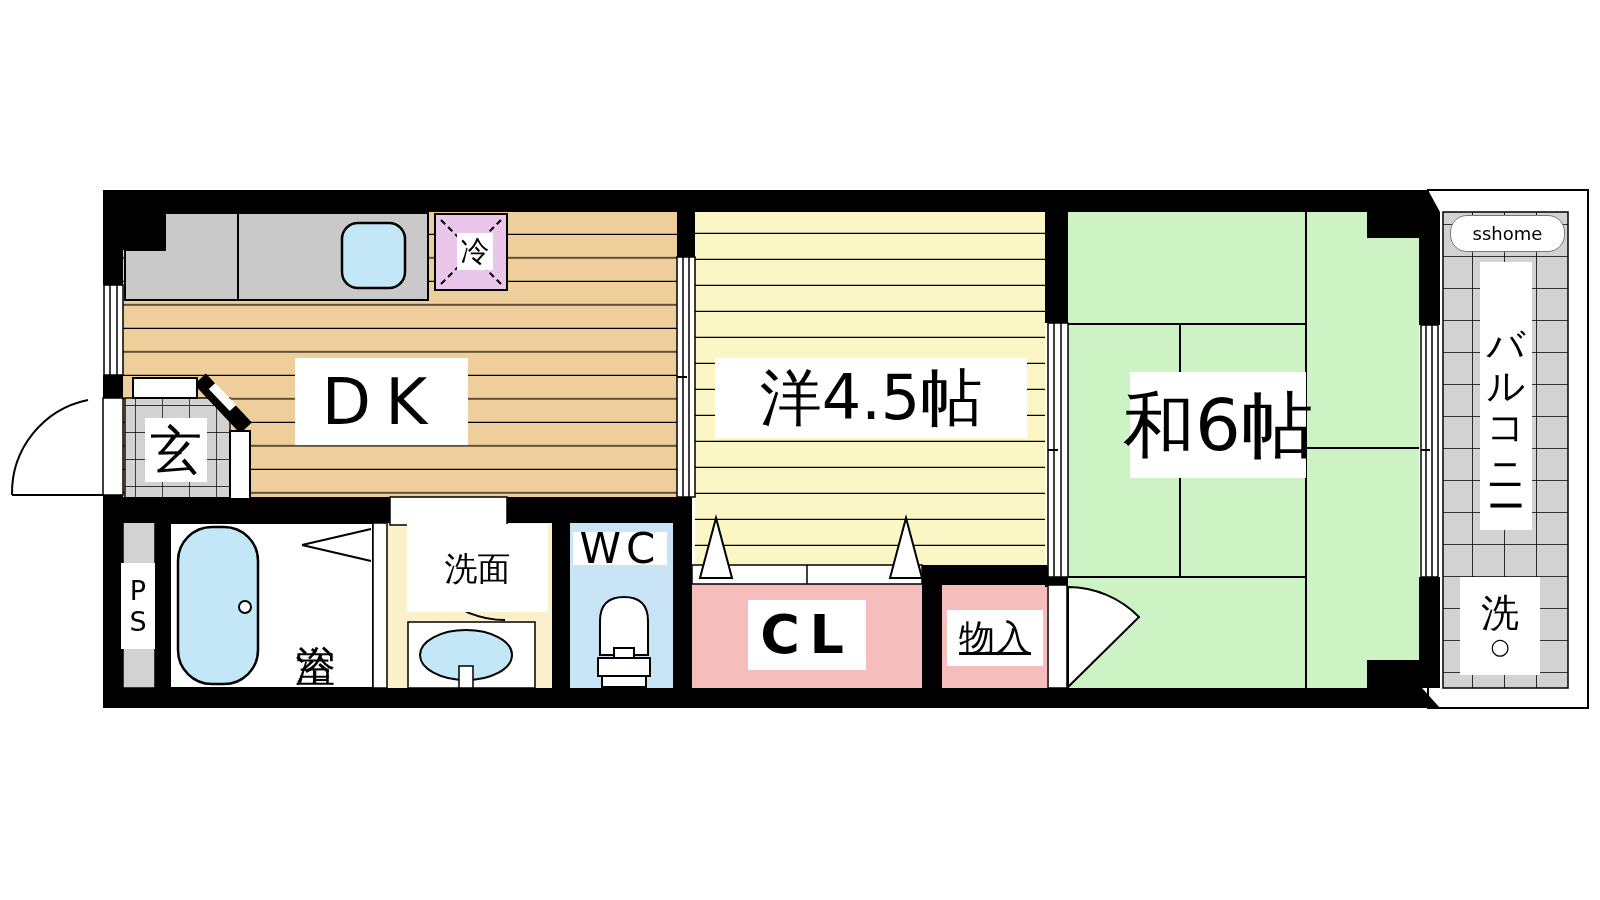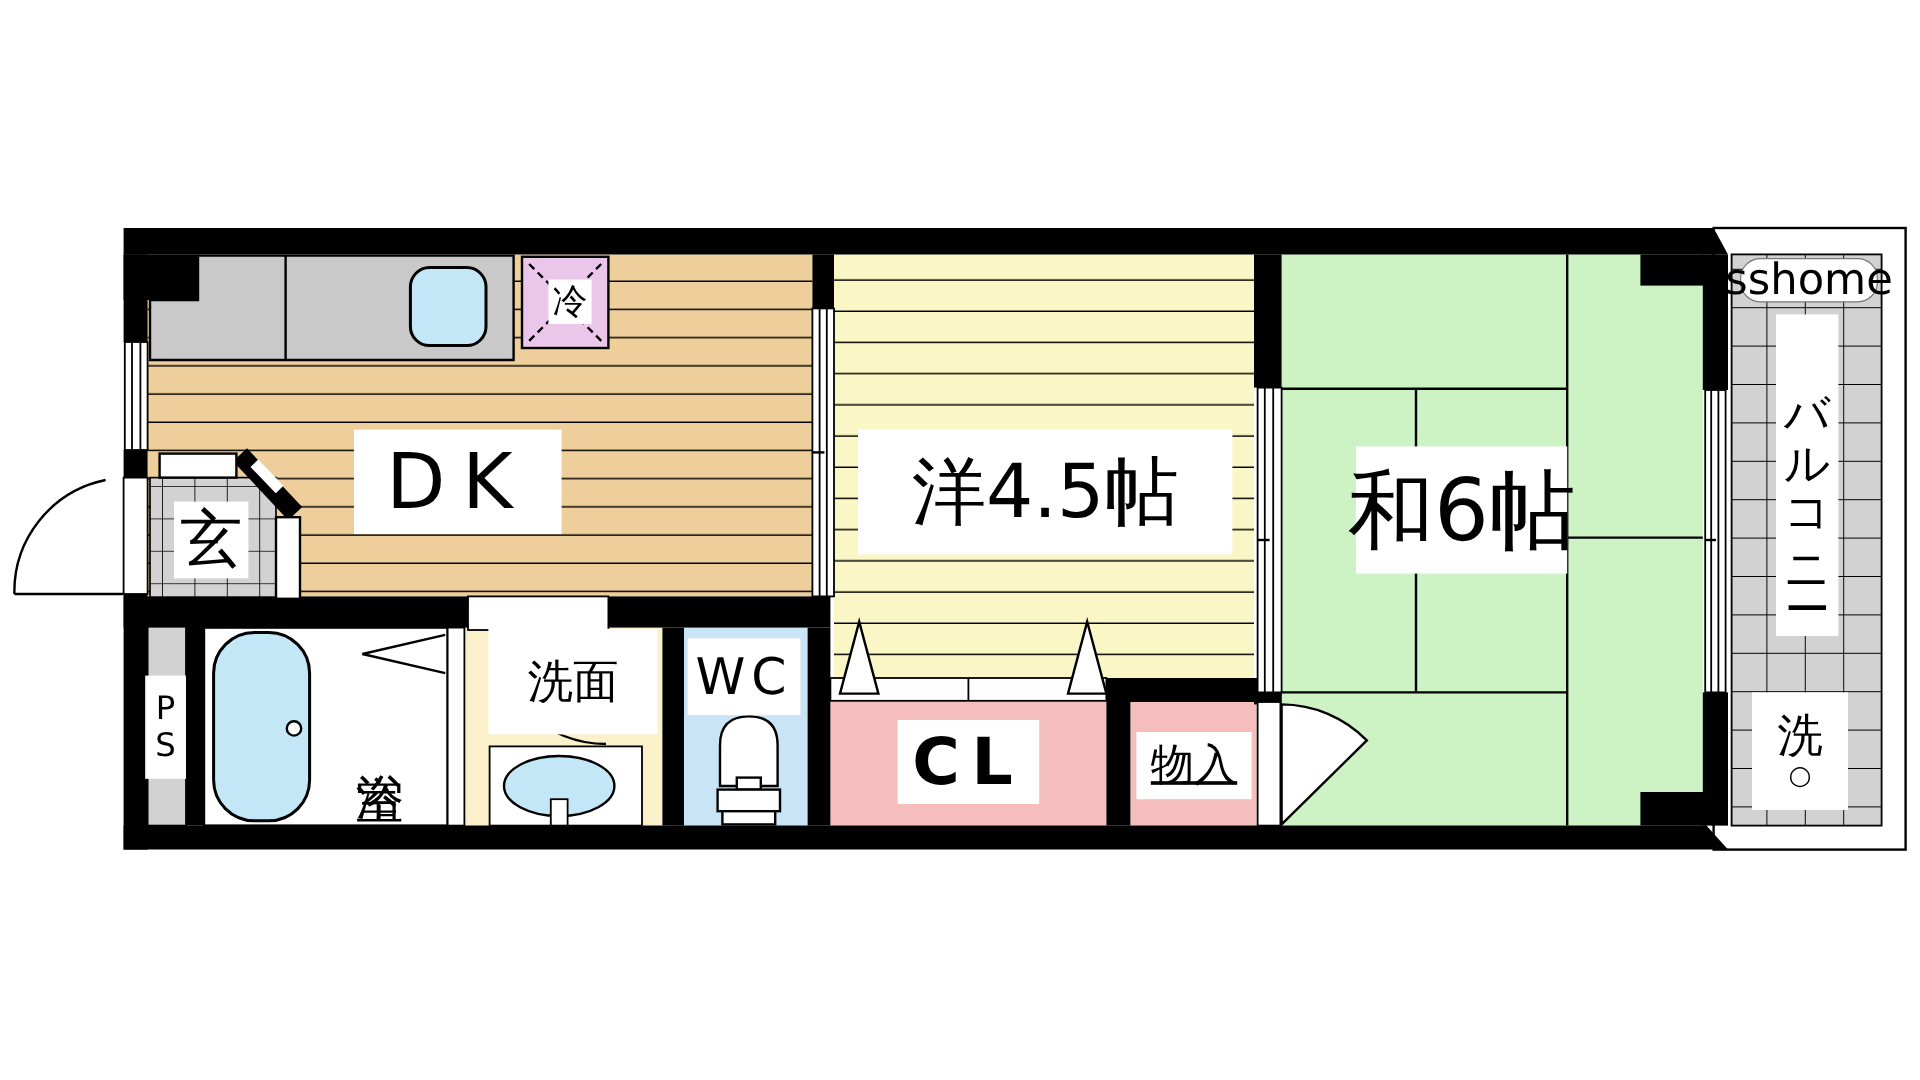--- a/index.html
+++ b/index.html
@@ -200,30 +200,30 @@
       <g>
         <path d="M600,655 L600,621 Q600,597 624,597 Q648,597 648,621 L648,655 Z" class="f-white s2"></path>
         <rect x="614" y="648" width="20" height="10" class="f-white s2"></rect>
         <rect x="598" y="658" width="52" height="18" class="f-white s2"></rect>
         <rect x="602" y="676" width="44" height="11" class="f-white s2"></rect>
       </g>
     </g>
   </svg>
 
   <div class="lbl" style="left:295px;top:358px;width:173px;height:87px;font-size:64px;letter-spacing:.22em;">DK</div>
-  <div class="lbl" style="left:715px;top:358px;width:312px;height:104px;font-size:62px;">洋4.5帖</div>
+  <div class="lbl" style="left:715px;top:358px;width:312px;height:80px;font-size:62px;">洋4.5帖</div>
   <div class="lbl" style="left:1130px;top:372px;width:176px;height:106px;font-size:72px;">和6帖</div>
   <div class="lbl" style="left:145px;top:418px;width:62px;height:64px;font-size:52px;">玄</div>
   <div class="lbl vert" style="left:121px;top:563px;width:34px;height:86px;font-size:27px;">PS</div>
   <div class="lbl vert" style="left:290px;top:560px;width:52px;height:106px;font-size:40px;">浴室</div>
-  <div class="lbl" style="left:407px;top:524px;width:141px;height:88px;font-size:38px;">洗面</div>
-  <div class="lbl" style="left:573px;top:532px;width:94px;height:64px;font-size:42px;letter-spacing:.12em;">WC</div>
+  <div class="lbl" style="left:407px;top:524px;width:141px;height:88px;font-size:33px;">洗面</div>
+  <div class="lbl" style="left:573px;top:532px;width:94px;height:33px;font-size:42px;letter-spacing:.12em;">WC</div>
   <div class="lbl" style="left:748px;top:600px;width:118px;height:70px;font-size:54px;letter-spacing:.18em;font-weight:bold;">CL</div>
   <div class="lbl" style="left:947px;top:610px;width:96px;height:56px;font-size:36px;text-decoration:underline;">物入</div>
   <div class="lbl vertm" style="left:1480px;top:262px;width:52px;height:268px;font-size:38px;letter-spacing:.08em;">バルコニー</div>
   <div class="lbl" style="left:457px;top:233px;width:36px;height:37px;font-size:29px;">冷</div>
   <div class="lbl col" style="left:1460px;top:577px;width:80px;height:98px;">
     <span style="font-size:38px;">洗</span>
     <span style="font-size:22px;margin-top:4px;">○</span>
   </div>
-  <div class="lbl watermark" style="left:1450px;top:215px;width:113px;height:35px;font-size:36px;border-radius:17px;">sshome</div>
+  <div class="lbl watermark" style="left:1450px;top:215px;width:113px;height:35px;font-size:18px;border-radius:17px;">sshome</div>
 
 </div>
 
 </body></html>

